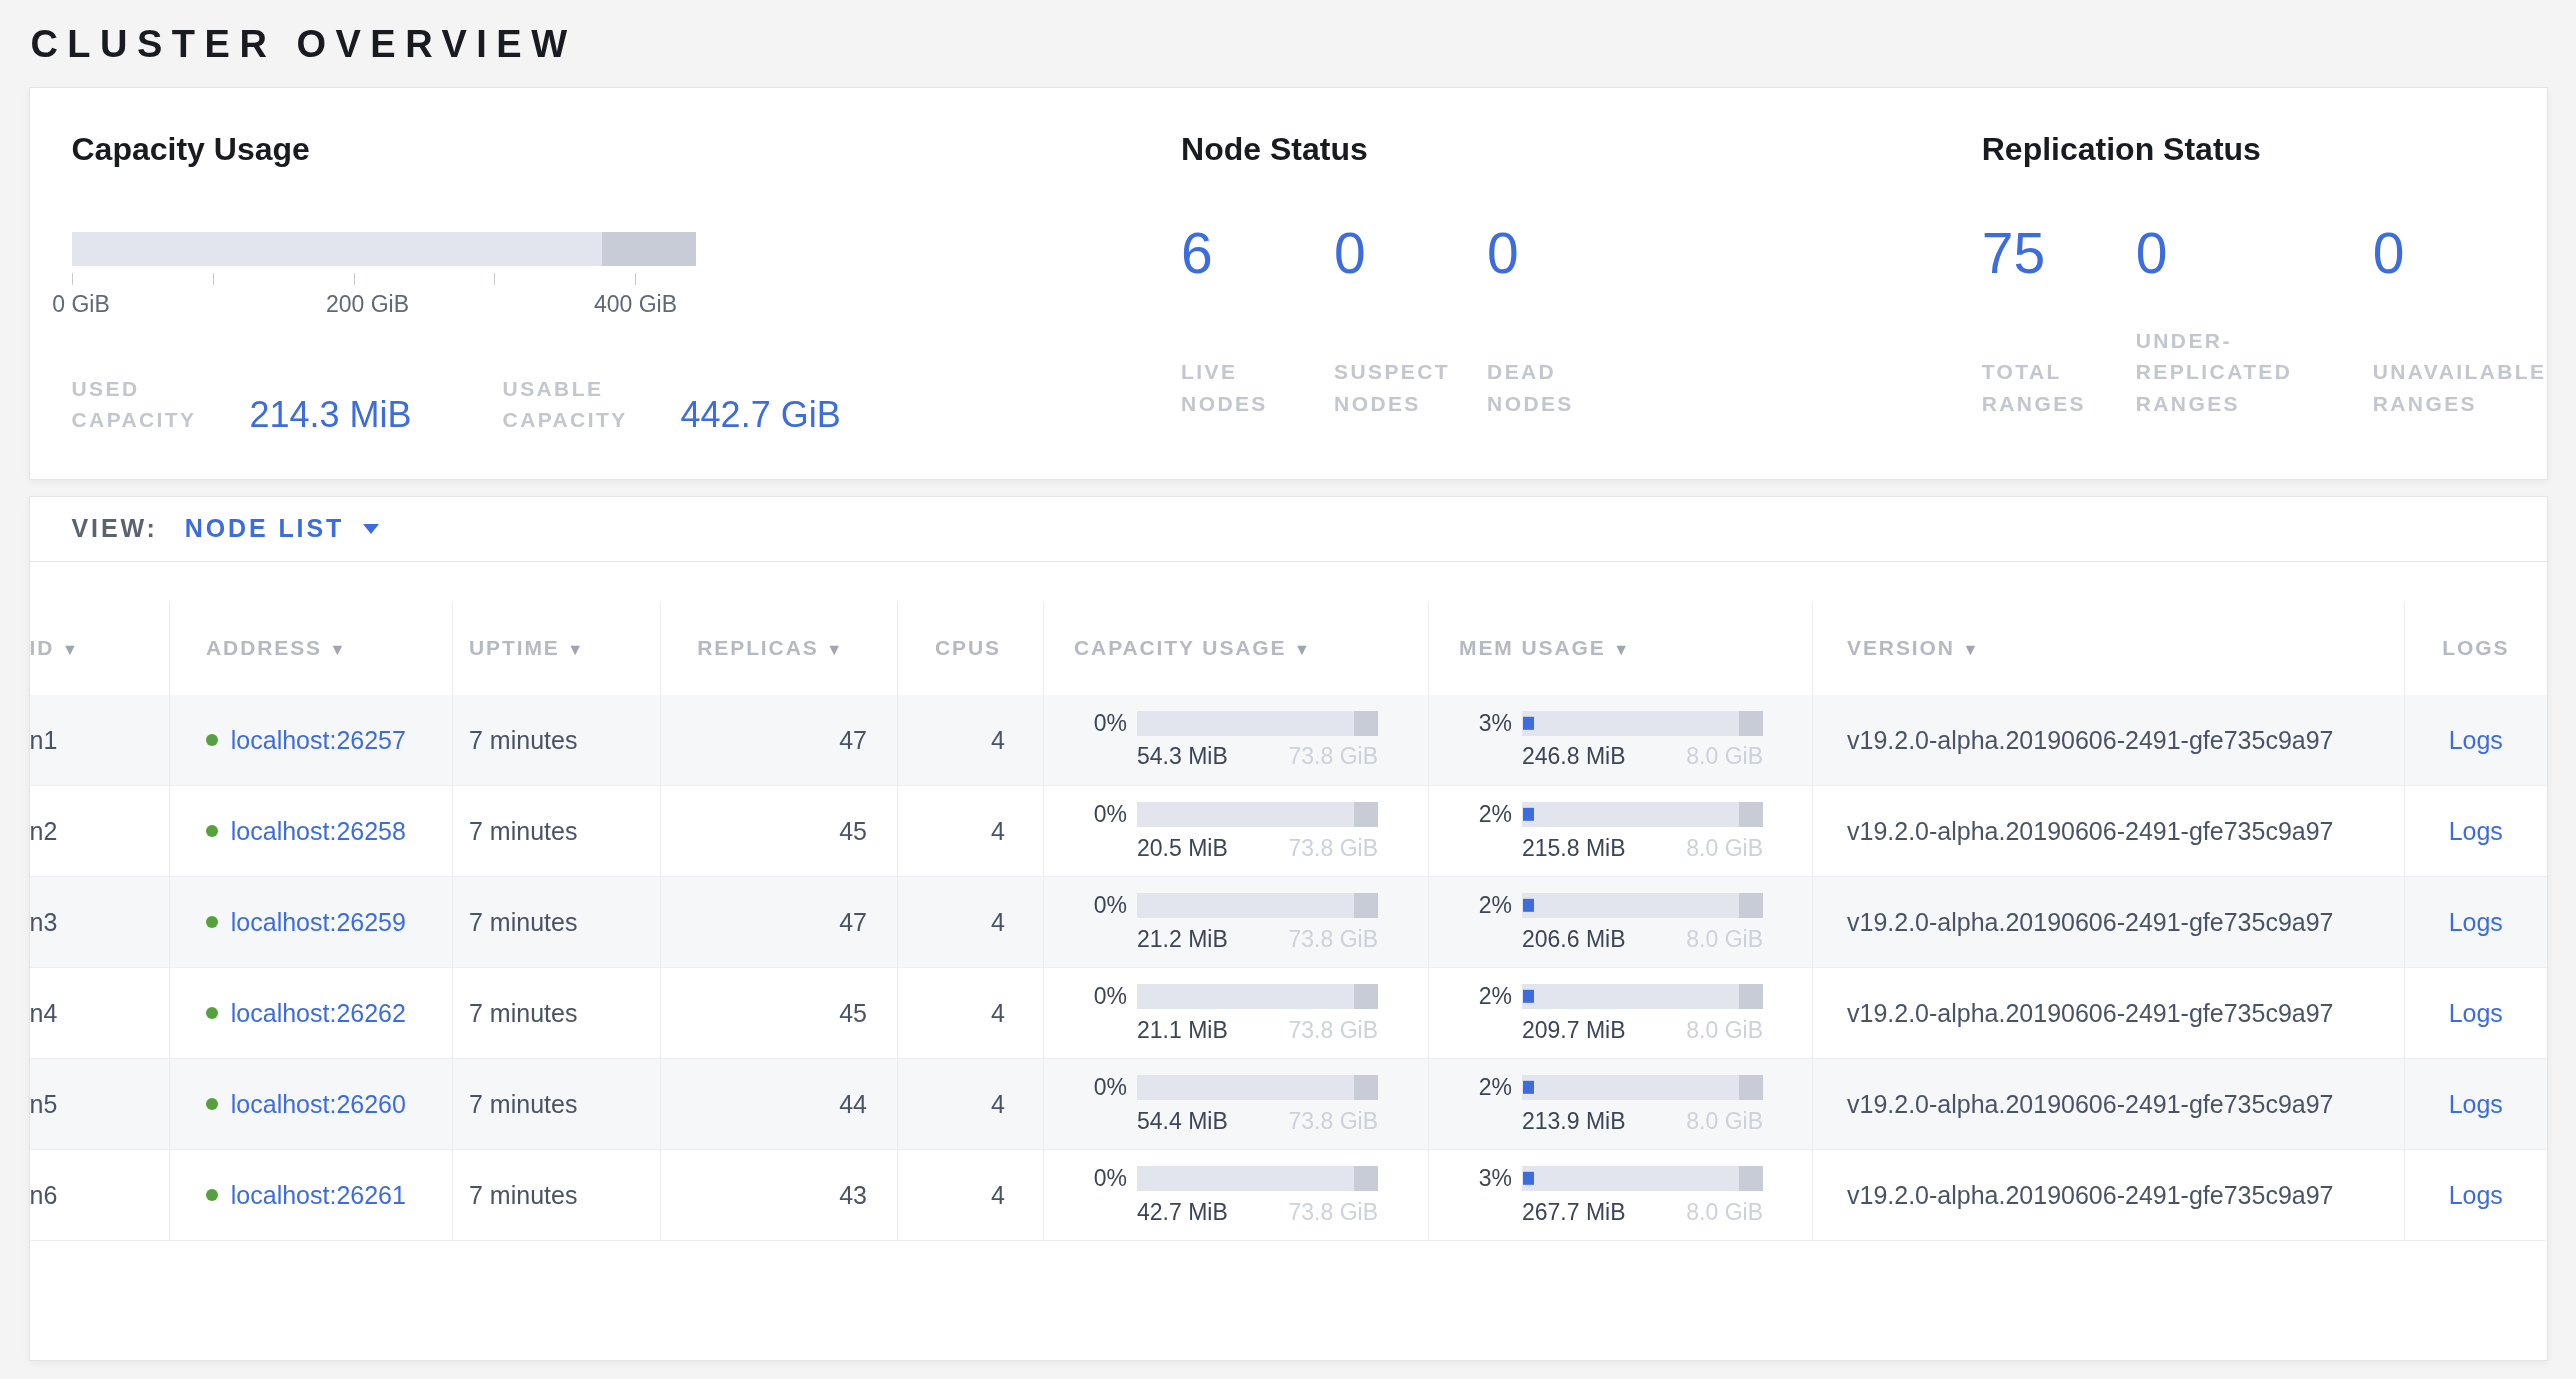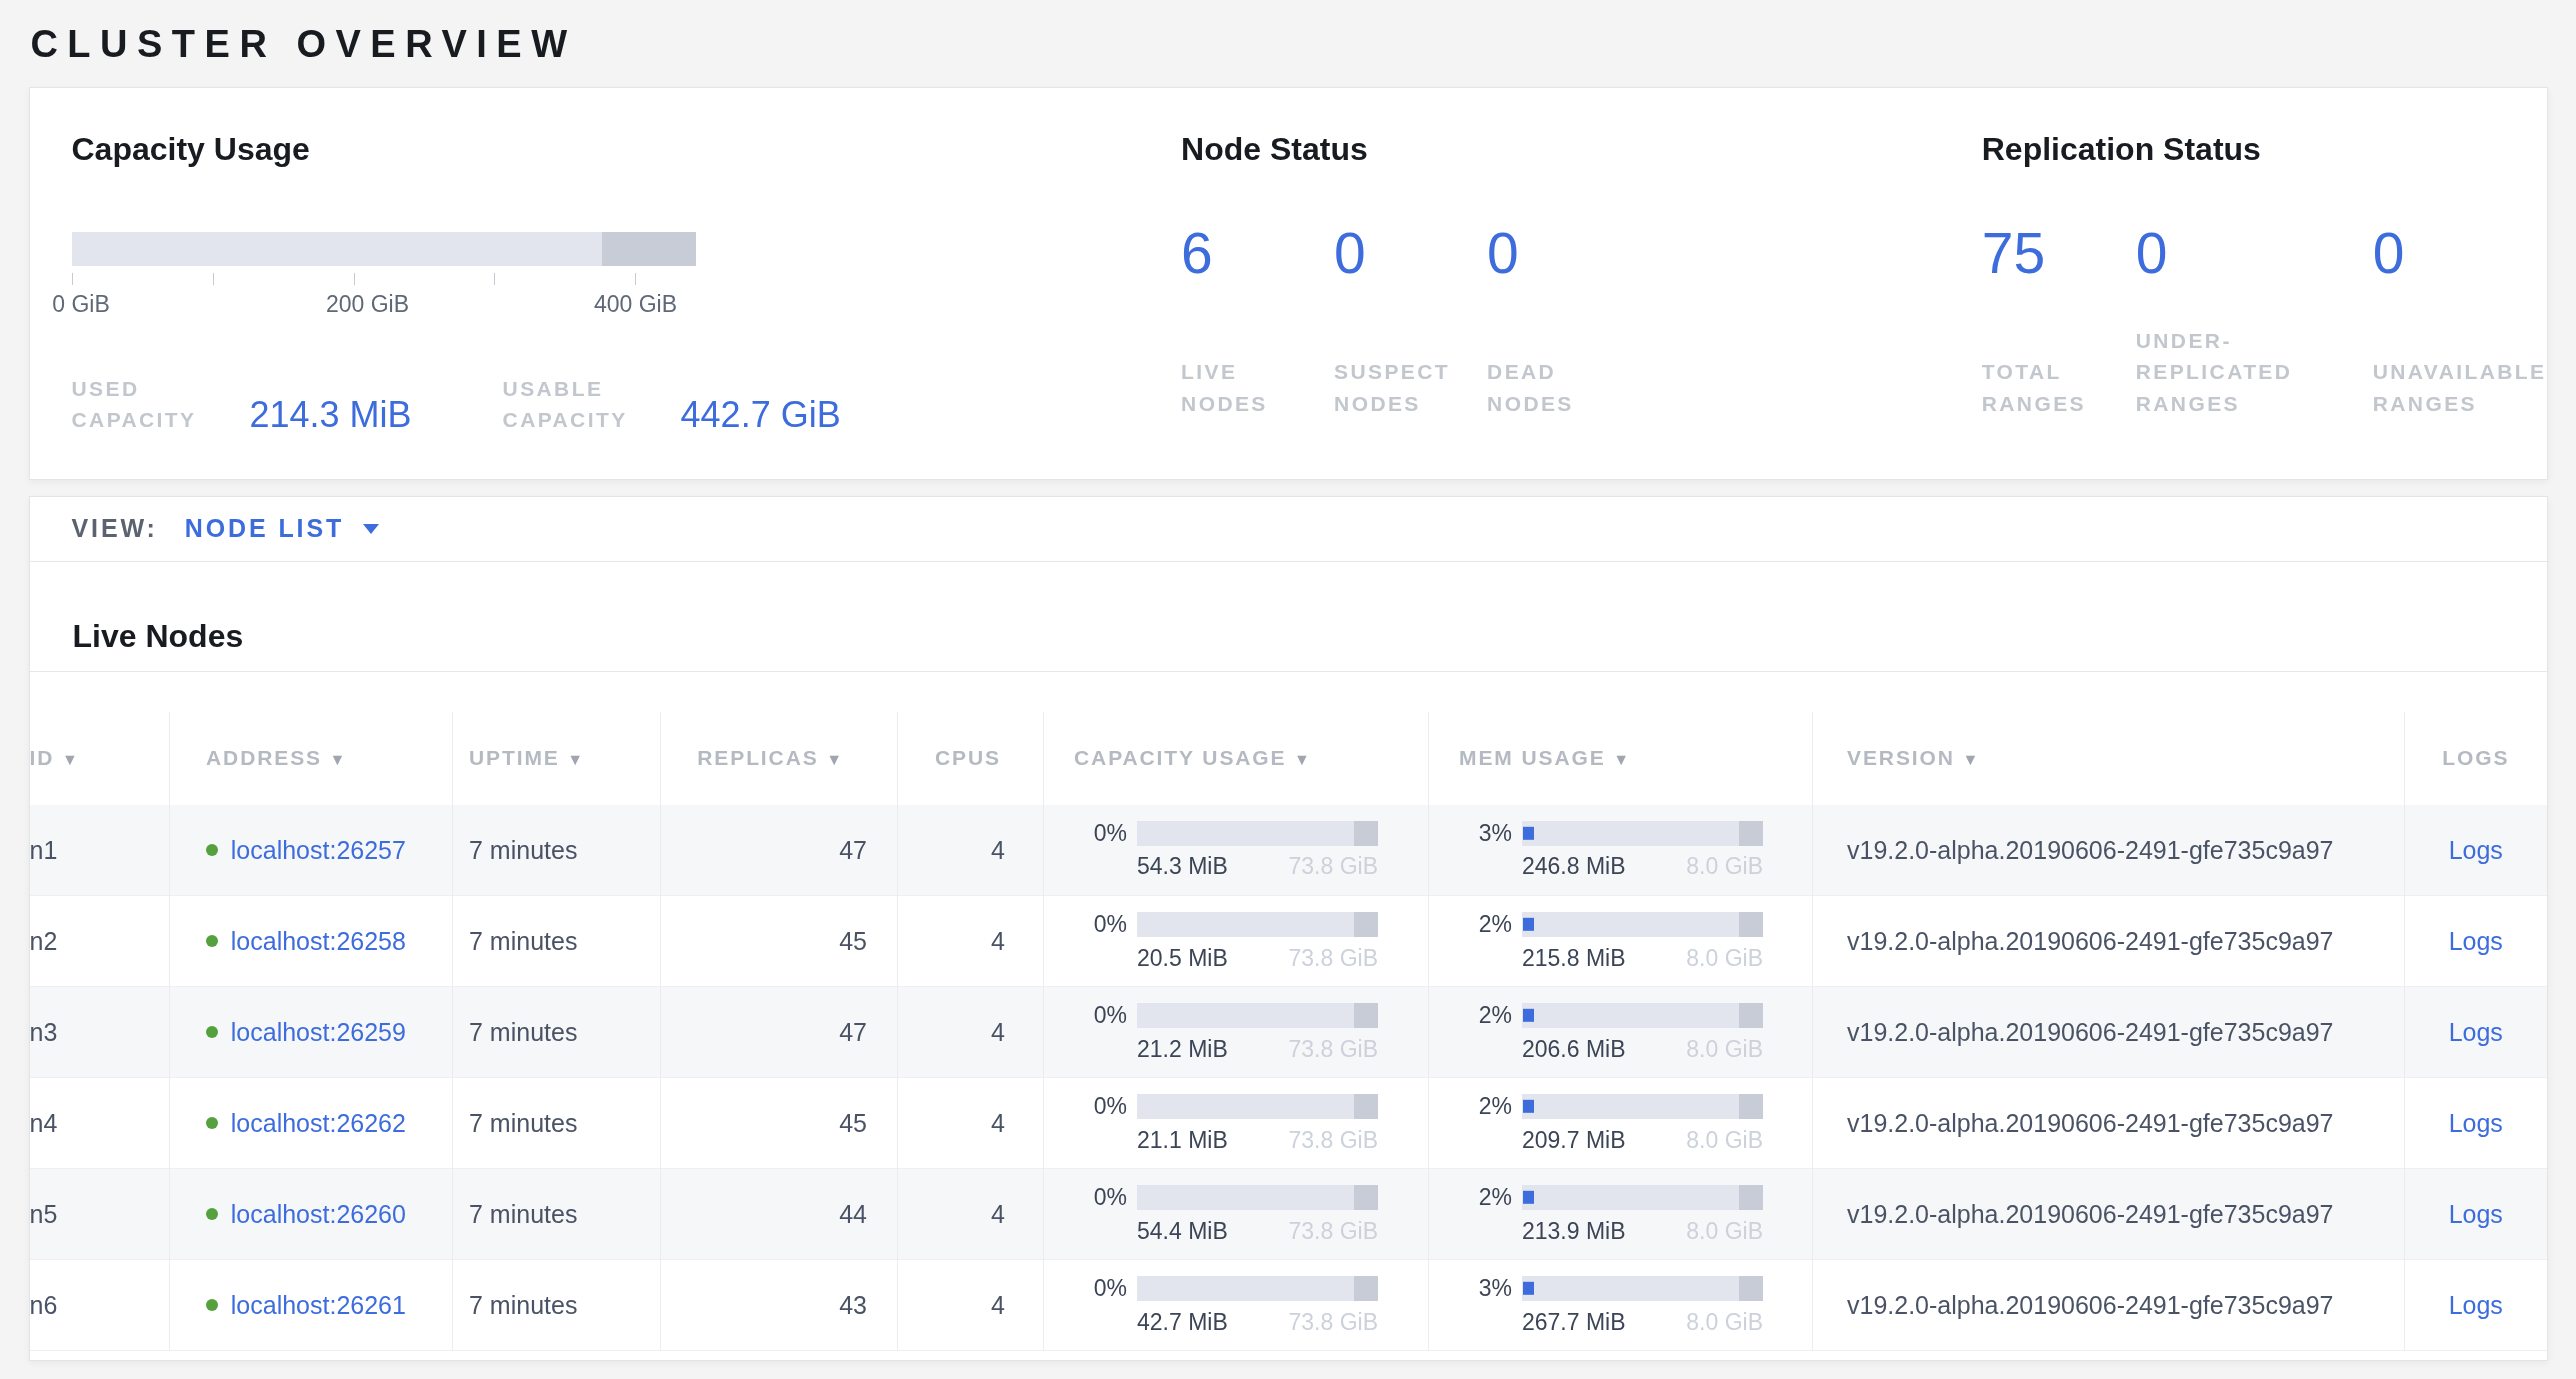--- a/index.html
+++ b/index.html
@@ -201,23 +201,20 @@
   <div class="card nodes-card">
 
     <div class="view-bar">
       <span class="view-label">VIEW:</span>
       <span class="view-selected">
         <span>NODE LIST</span>
         <span class="caret-down"></span>
       </span>
     </div>
 
-    <div class="section-band">
-      <div class="section-heading">Live Nodes</div>
-    </div>
 
     <table>
       <colgroup>
         <col style="width:140px;">
           <col style="width:283px;">
           <col style="width:208px;">
         <col style="width:237px;">
           <col style="width:146px;">
           <col style="width:385px;">
         <col style="width:384px;">

